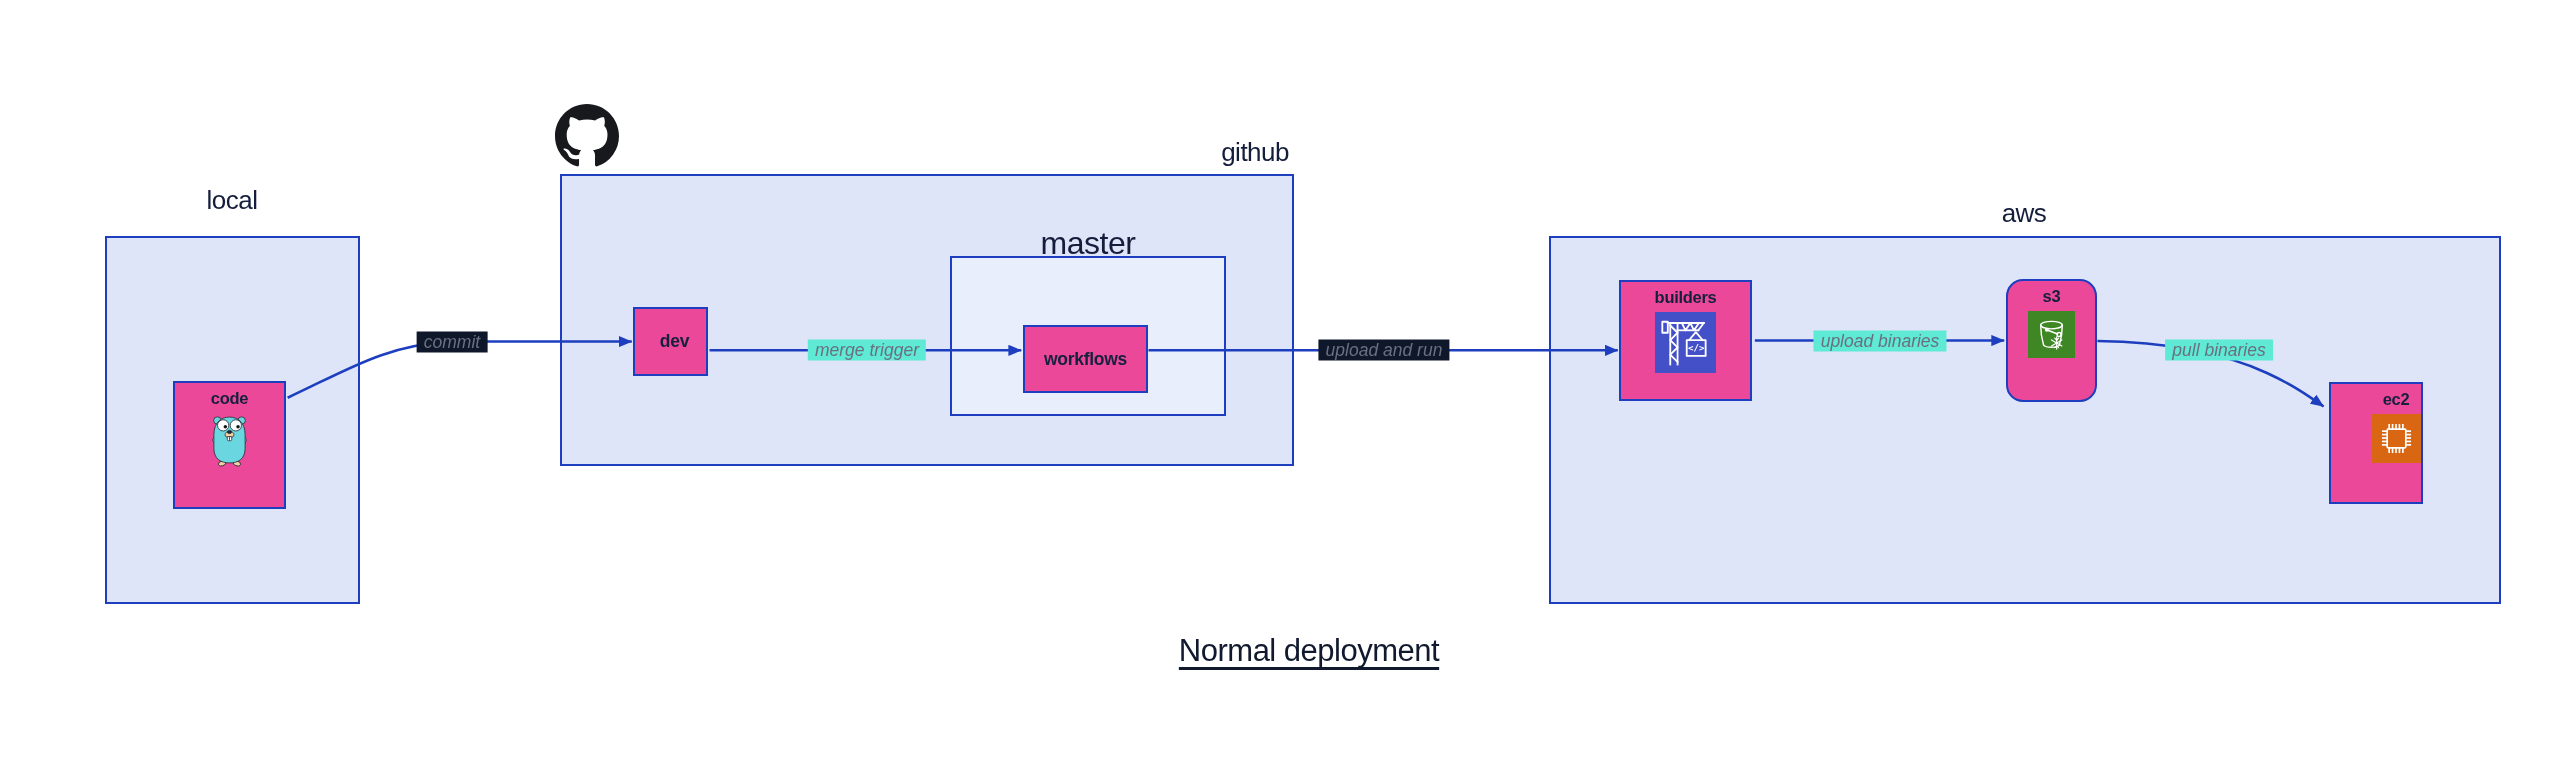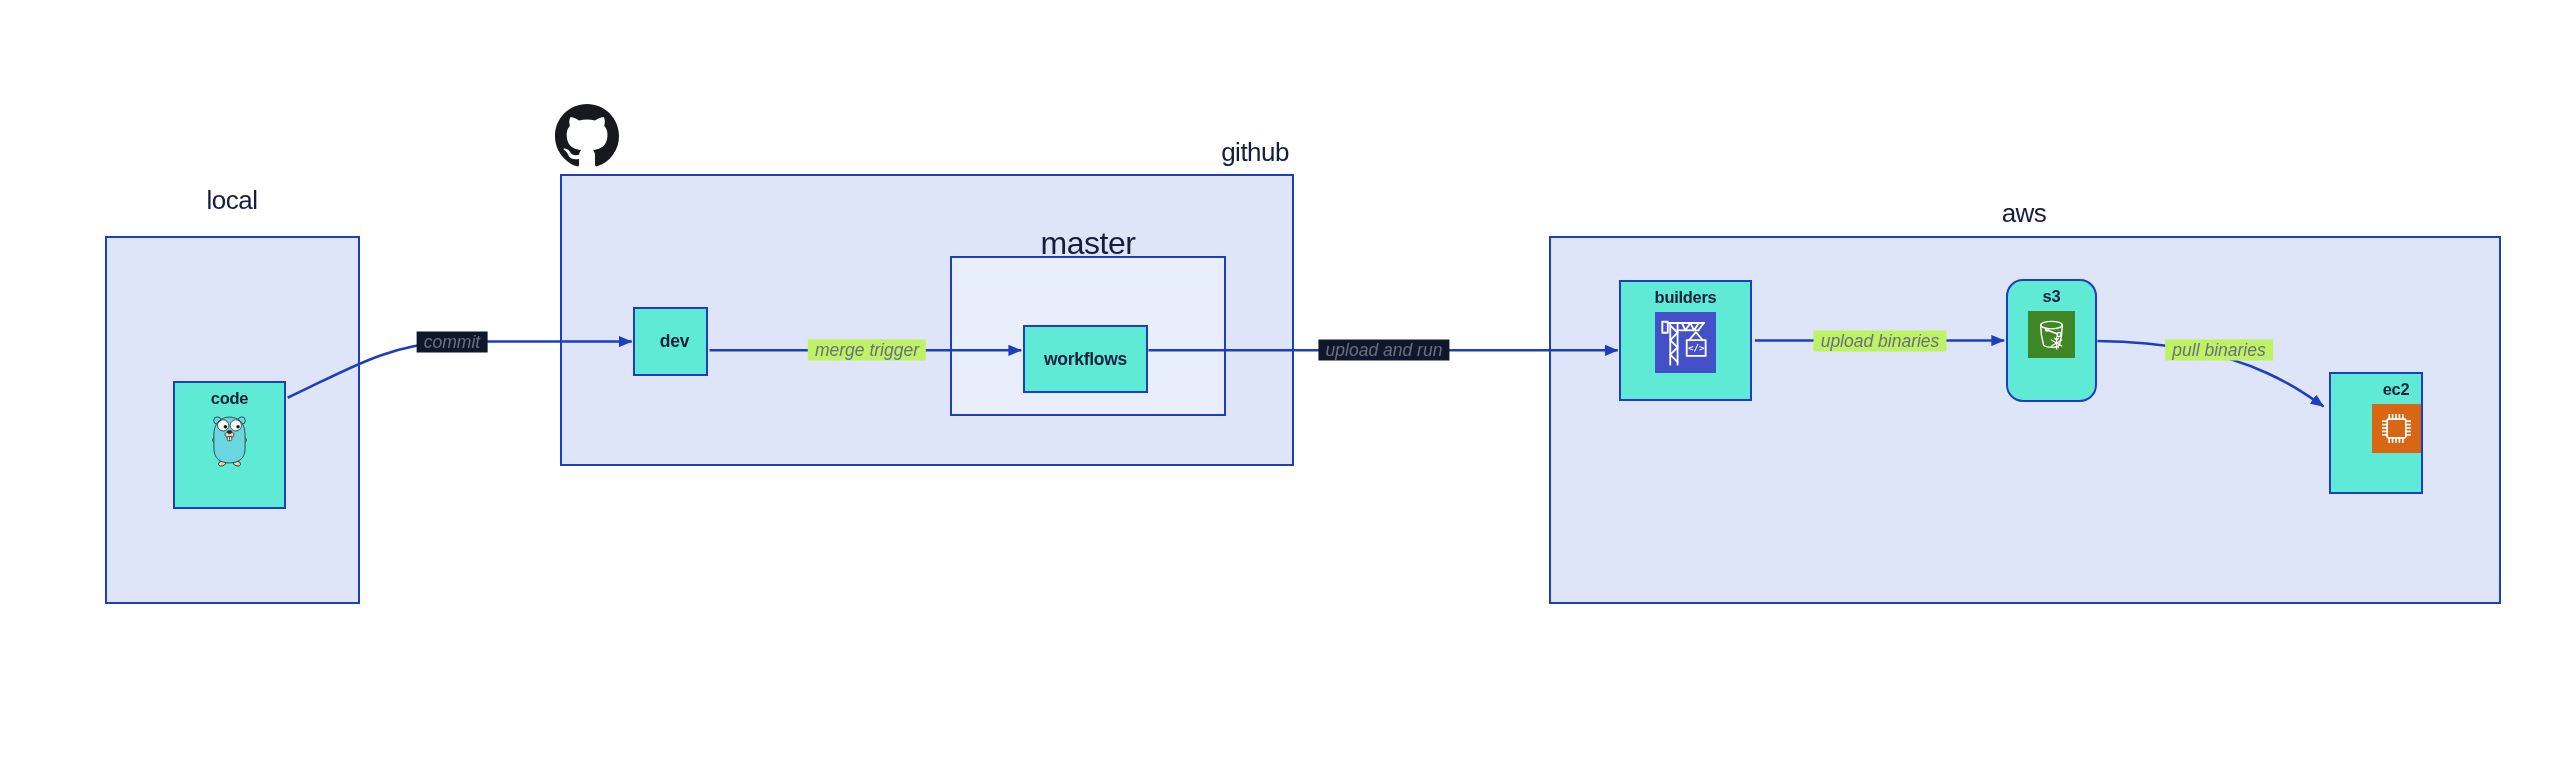--- a/index.html
+++ b/index.html
@@ -11,38 +11,38 @@
   .group{
     position:absolute;background:#dfe5f9;border:2.6px solid #1d3fbf;box-sizing:border-box;
   }
   .group.sub{background:#e9eefc;}
   .group-label{
     position:absolute;color:#141d3b;font-size:26px;letter-spacing:-0.5px;white-space:nowrap;
   }
   .group-label.small{font-size:32px;}
   
   .node{
-    position:absolute;background:#5eead4;border:2.1px solid #1d3fbf;box-sizing:border-box;
+    position:absolute;background:#ec4899;border:2.1px solid #1d3fbf;box-sizing:border-box;
     display:flex;flex-direction:column;align-items:center;
   }
   .node-label{
     color:#15203d;font-size:16.5px;font-weight:bold;letter-spacing:-0.3px;white-space:nowrap;
     padding-top:6.2px;
   }
   .node.center-label{justify-content:center;}
   .node.center-label .node-label{padding-top:0;}
   .node-icon{margin-top:5.2px;}
   
   #edge-layer{position:absolute;left:0;top:0;pointer-events:none;}
   .edge-label{
     position:absolute;transform:translate(-50%,-50%);white-space:nowrap;
     color:#6a7080;font-size:17.5px;font-style:italic;padding:0 7.2px;line-height:1.2;
   }
   .bg-white{background:#0f172a;}
-  .bg-group{background:#bef264;}
+  .bg-group{background:#5eead4;}
   
   #diagram-title{
     position:absolute;left:1309px;top:633px;transform:translateX(-50%);
     color:#10192e;font-size:31px;letter-spacing:-0.5px;white-space:nowrap;
     text-decoration:underline;text-decoration-thickness:2.6px;text-underline-offset:6.2px;
   }
   
   .abs{position:absolute;}
 </style>
 </head>
@@ -133,21 +133,21 @@
       <g stroke="#ffffff" stroke-width="2.6" stroke-linecap="round">
         <line x1="61" y1="55" x2="61" y2="81"></line>
         <line x1="50" y1="61.5" x2="72" y2="74.5"></line>
         <line x1="72" y1="61.5" x2="50" y2="74.5"></line>
         <polyline points="57,58 61,62 65,58" fill="none"></polyline>
         <polyline points="57,78 61,74 65,78" fill="none"></polyline>
       </g>
     </svg>
   </div>
 
-  <div class="node" style="left:2329px;top:372px;width:94px;height:122px;padding-left:40px;">
+  <div class="node" style="left:2329px;top:382px;width:94px;height:122px;padding-left:40px;">
     <div class="node-label">ec2</div>
     <svg class="node-icon" width="49" height="49" viewBox="0 0 100 100">
       <rect x="0" y="0" width="100" height="100" fill="#d86613"></rect>
       <g stroke="#ffffff" stroke-width="3.4" fill="none">
         <rect x="31" y="31" width="38" height="38" rx="2"></rect>
         <g stroke-linecap="square">
           <line x1="35" y1="31" x2="35" y2="22"></line>
             <line x1="42" y1="31" x2="42" y2="22"></line>
           <line x1="49" y1="31" x2="49" y2="22"></line>
             <line x1="56" y1="31" x2="56" y2="22"></line>
@@ -186,15 +186,16 @@
       <path d="M 4071 662 C 4230 664, 4330 692, 4400 724 C 4450 747, 4480 768, 4510 789" marker-end="url(#arrow)"></path>
     </g>
   </svg>
 
   <div class="edge-label bg-white" style="left:452px;top:342px;">commit</div>
   <div class="edge-label bg-group" style="left:867px;top:350px;">merge trigger</div>
   <div class="edge-label bg-white" style="left:1384px;top:350px;">upload and run</div>
   <div class="edge-label bg-group" style="left:1880px;top:341px;">upload binaries</div>
   <div class="edge-label bg-group" style="left:2219px;top:350px;">pull binaries</div>
 
+  <div id="diagram-title">Normal deployment</div>
 
 </div>
 
 
 </body></html>

